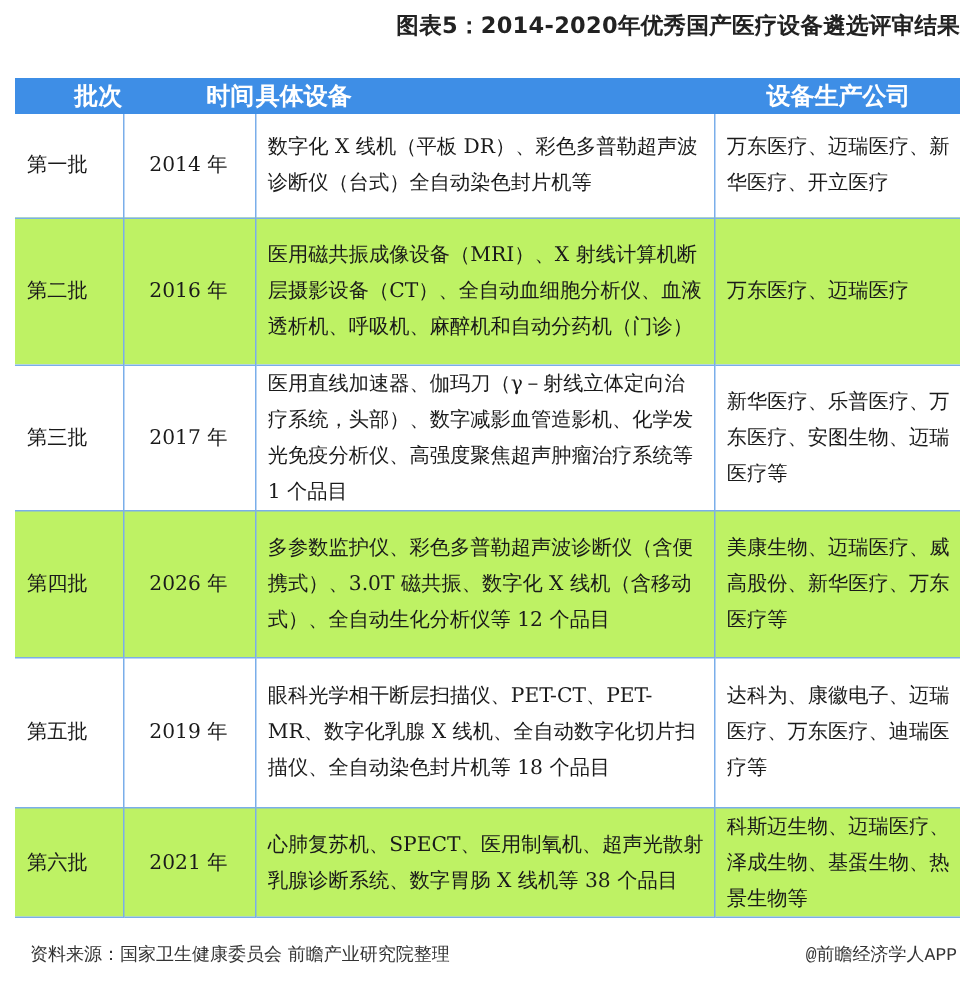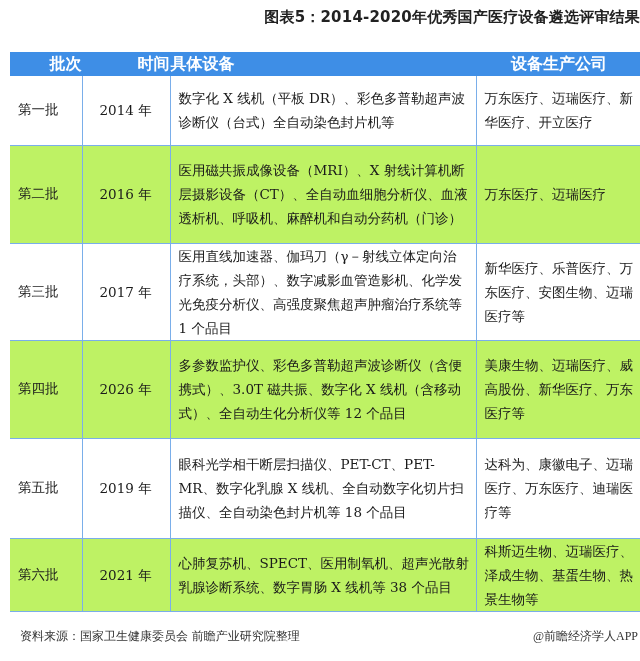--- a/index.html
+++ b/index.html
@@ -11,21 +11,21 @@
   th.c1 { text-align: right; padding-left: 18px; font-family: Liberation Serif, serif; }
   td { font-size: 13.5px; line-height: 24px; padding: 0 6px; vertical-align: middle; border-right: 1px solid #7aaeea; border-bottom: 1px solid #7aaeea; }
   td:last-child { border-right: none; }
   tr.odd td { background: #ffffff; }
   tr.even td { background: #bef264; }
   td.batch { padding-left: 8px; font-family: Liberation Serif, serif; }
   td.year { padding-left: 17px; }
   td.equip { padding-left: 8px; padding-right: 6px; }
   td.company { padding-left: 8px; }
   .footer-left { position: absolute; top: 628px; left: 8px; font-family: "DejaVu Sans", "Liberation Sans", sans-serif; font-size: 12px; color: #333; margin-left: 12px; }
-  .footer-right { position: absolute; top: 628px; right: 2px; font-family: Liberation Serif, serif; font-size: 12px; color: #333; margin-left: 10px; }
+  .footer-right { position: absolute; top: 628px; right: 2px; font-family: Liberation Mono, monospace; font-size: 12px; color: #333; margin-left: 10px; }
 </style>
 </head>
 <body>
 
 <div class="title">图表5：2014-2020年优秀国产医疗设备遴选评审结果</div>
 
 <table>
   <colgroup>
     <col style="width:72px">
     <col style="width:88px">

